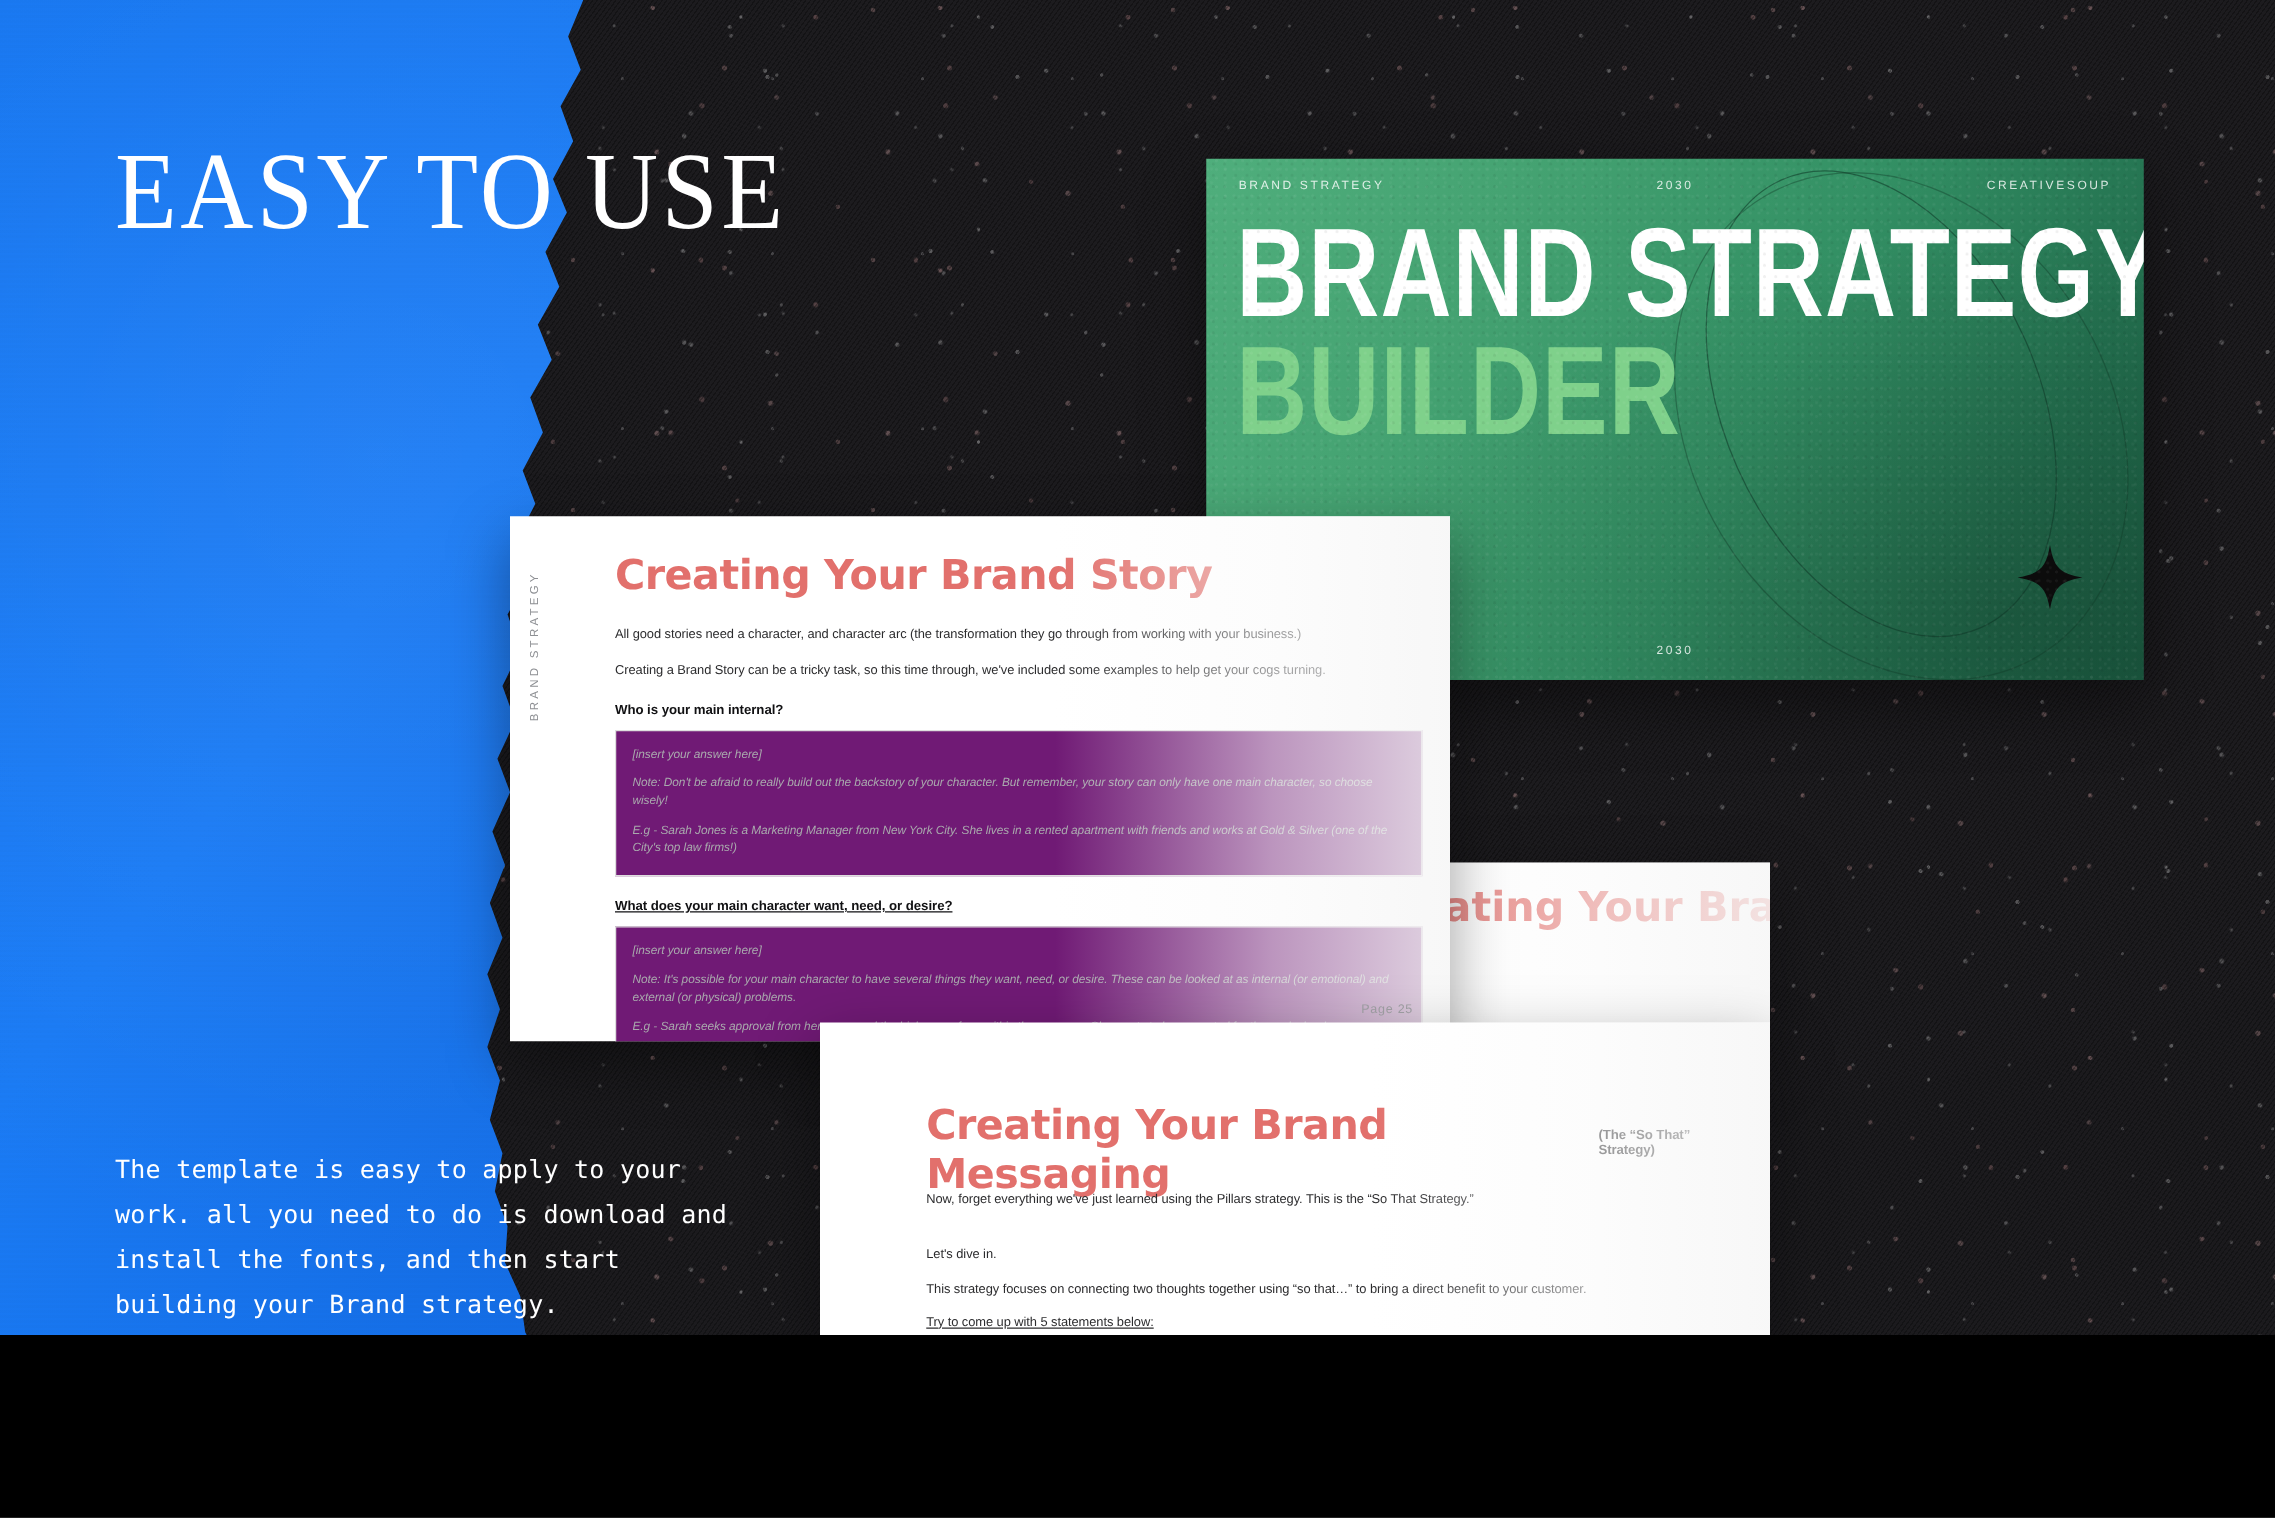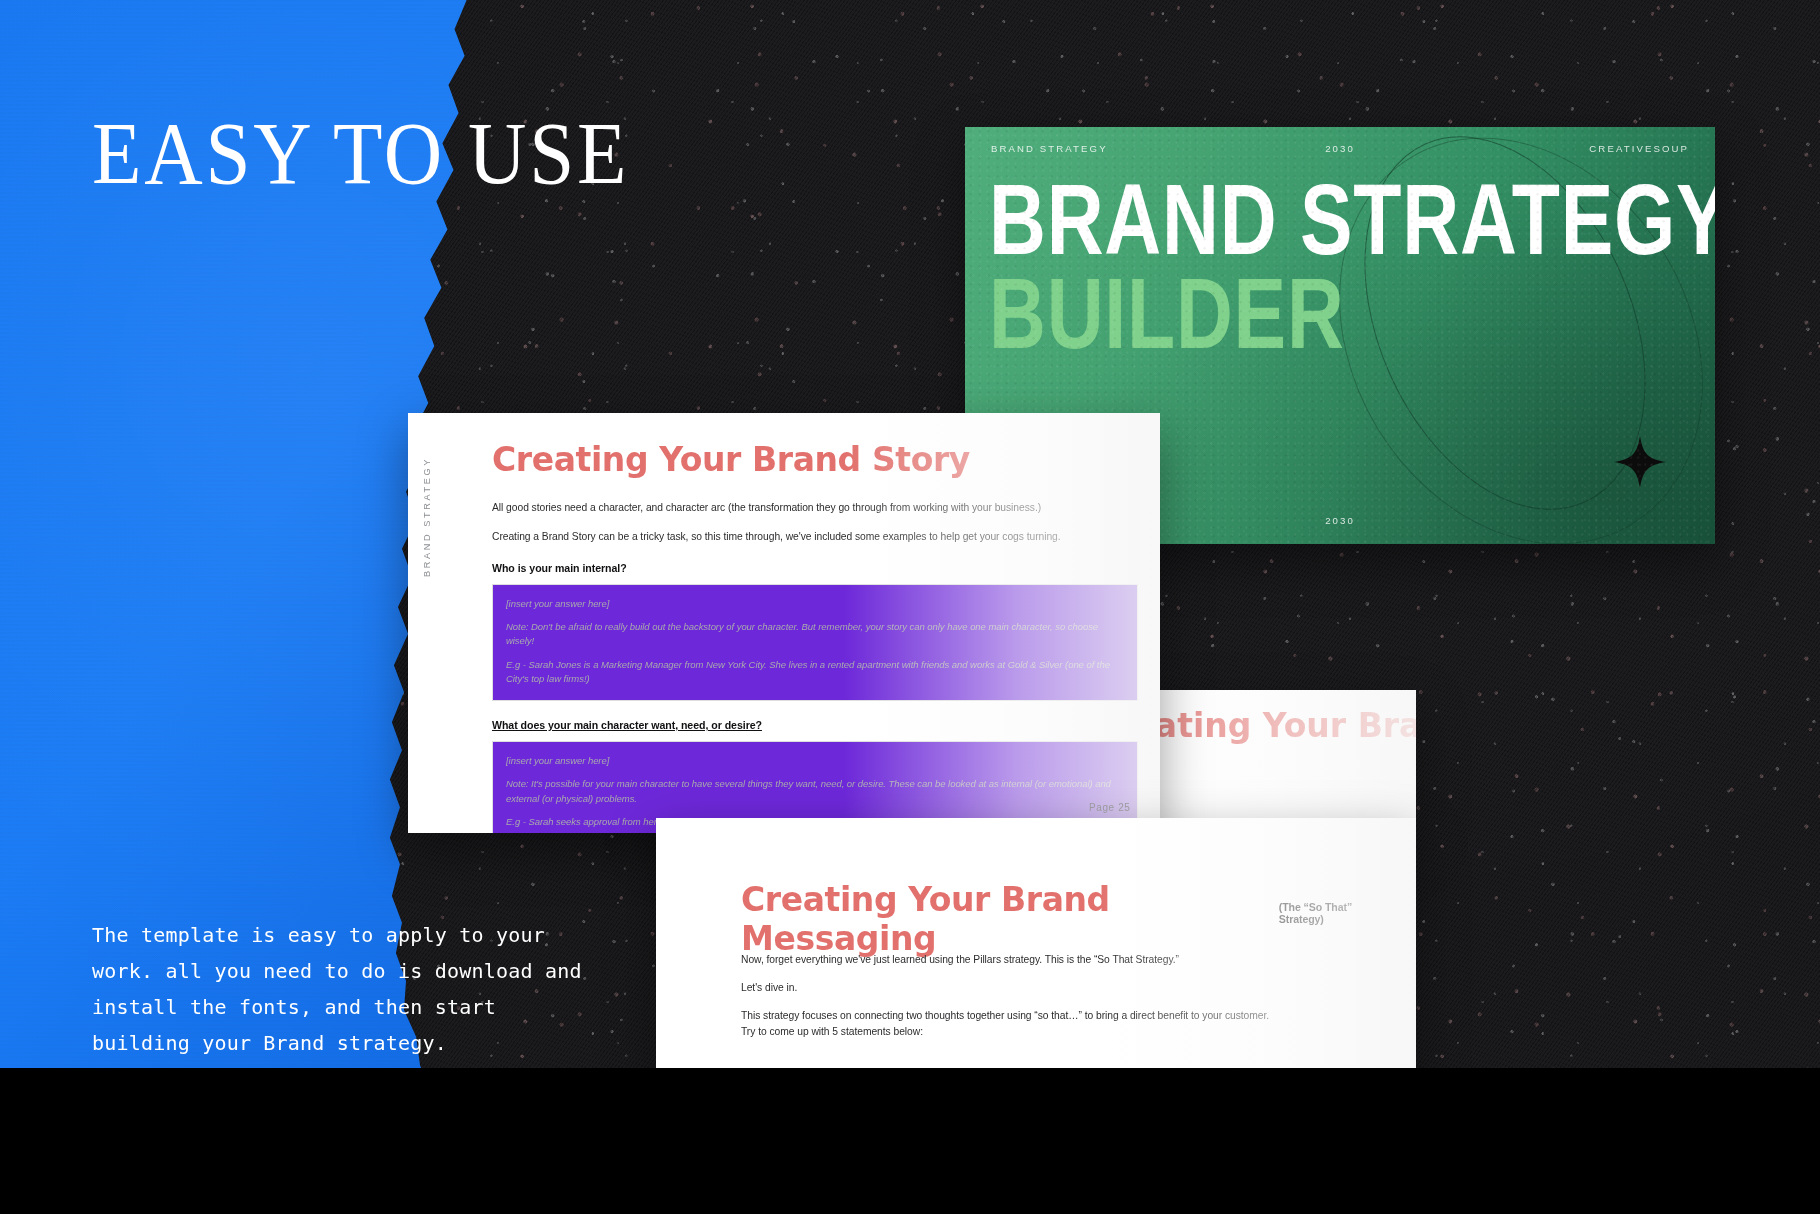--- a/index.html
+++ b/index.html
@@ -245,21 +245,21 @@
   }
   .doc-q {
     color: #111113;
     font-size: 10.6px;
     font-weight: 700;
     letter-spacing: -.05px;
   }
 
   .answer-box {
     border: 1px solid #dedede;
-    background: #6d28d9;
+    background: #701a75;
     padding: 12px 13px 14px;
   }
   .answer-box p {
     color: #a9a9ad;
     font-size: 9.5px;
     font-style: italic;
     line-height: 1.5;
     letter-spacing: -.05px;
     margin-bottom: 9px;
   }
@@ -391,23 +391,23 @@
 
   <div class="card" id="doc-msg" style="top:818px; height:296px;">
 
     <div style="position:absolute;left:85px;top:62px;right:26px;display:flex;align-items:baseline;gap:10px;">
       <div class="doc-h1">Creating Your Brand Messaging</div>
       <div class="msg-sub">(The “So That” Strategy)</div>
     </div>
 
     <div style="position:absolute;left:85px;top:135px;right:40px;">
       <div class="doc-p" style="margin-top:0;">Now, forget everything we've just learned using the Pillars strategy. This is the “So That Strategy.”</div>
-      <div class="doc-p" style="margin-top:13px;">Let's dive in.</div>
+      <div class="doc-p" style="margin-top:29px;">Let's dive in.</div>
       <div class="doc-p" style="margin-top:13px;">This strategy focuses on connecting two thoughts together using “so that…” to bring a direct benefit to your customer.</div>
-      <div class="doc-p" style="margin-top:1px;">Try to come up with 5 statements below:</div>
+      <div class="doc-p" style="margin-top:12px;text-decoration:underline;">Try to come up with 5 statements below:</div>
     </div>
 
     <div class="page-num" style="right:46px; bottom:28px;">Page 52</div>
 
     <div class="sheen"></div>
   </div>
 
 </div>
 
 </body></html>

